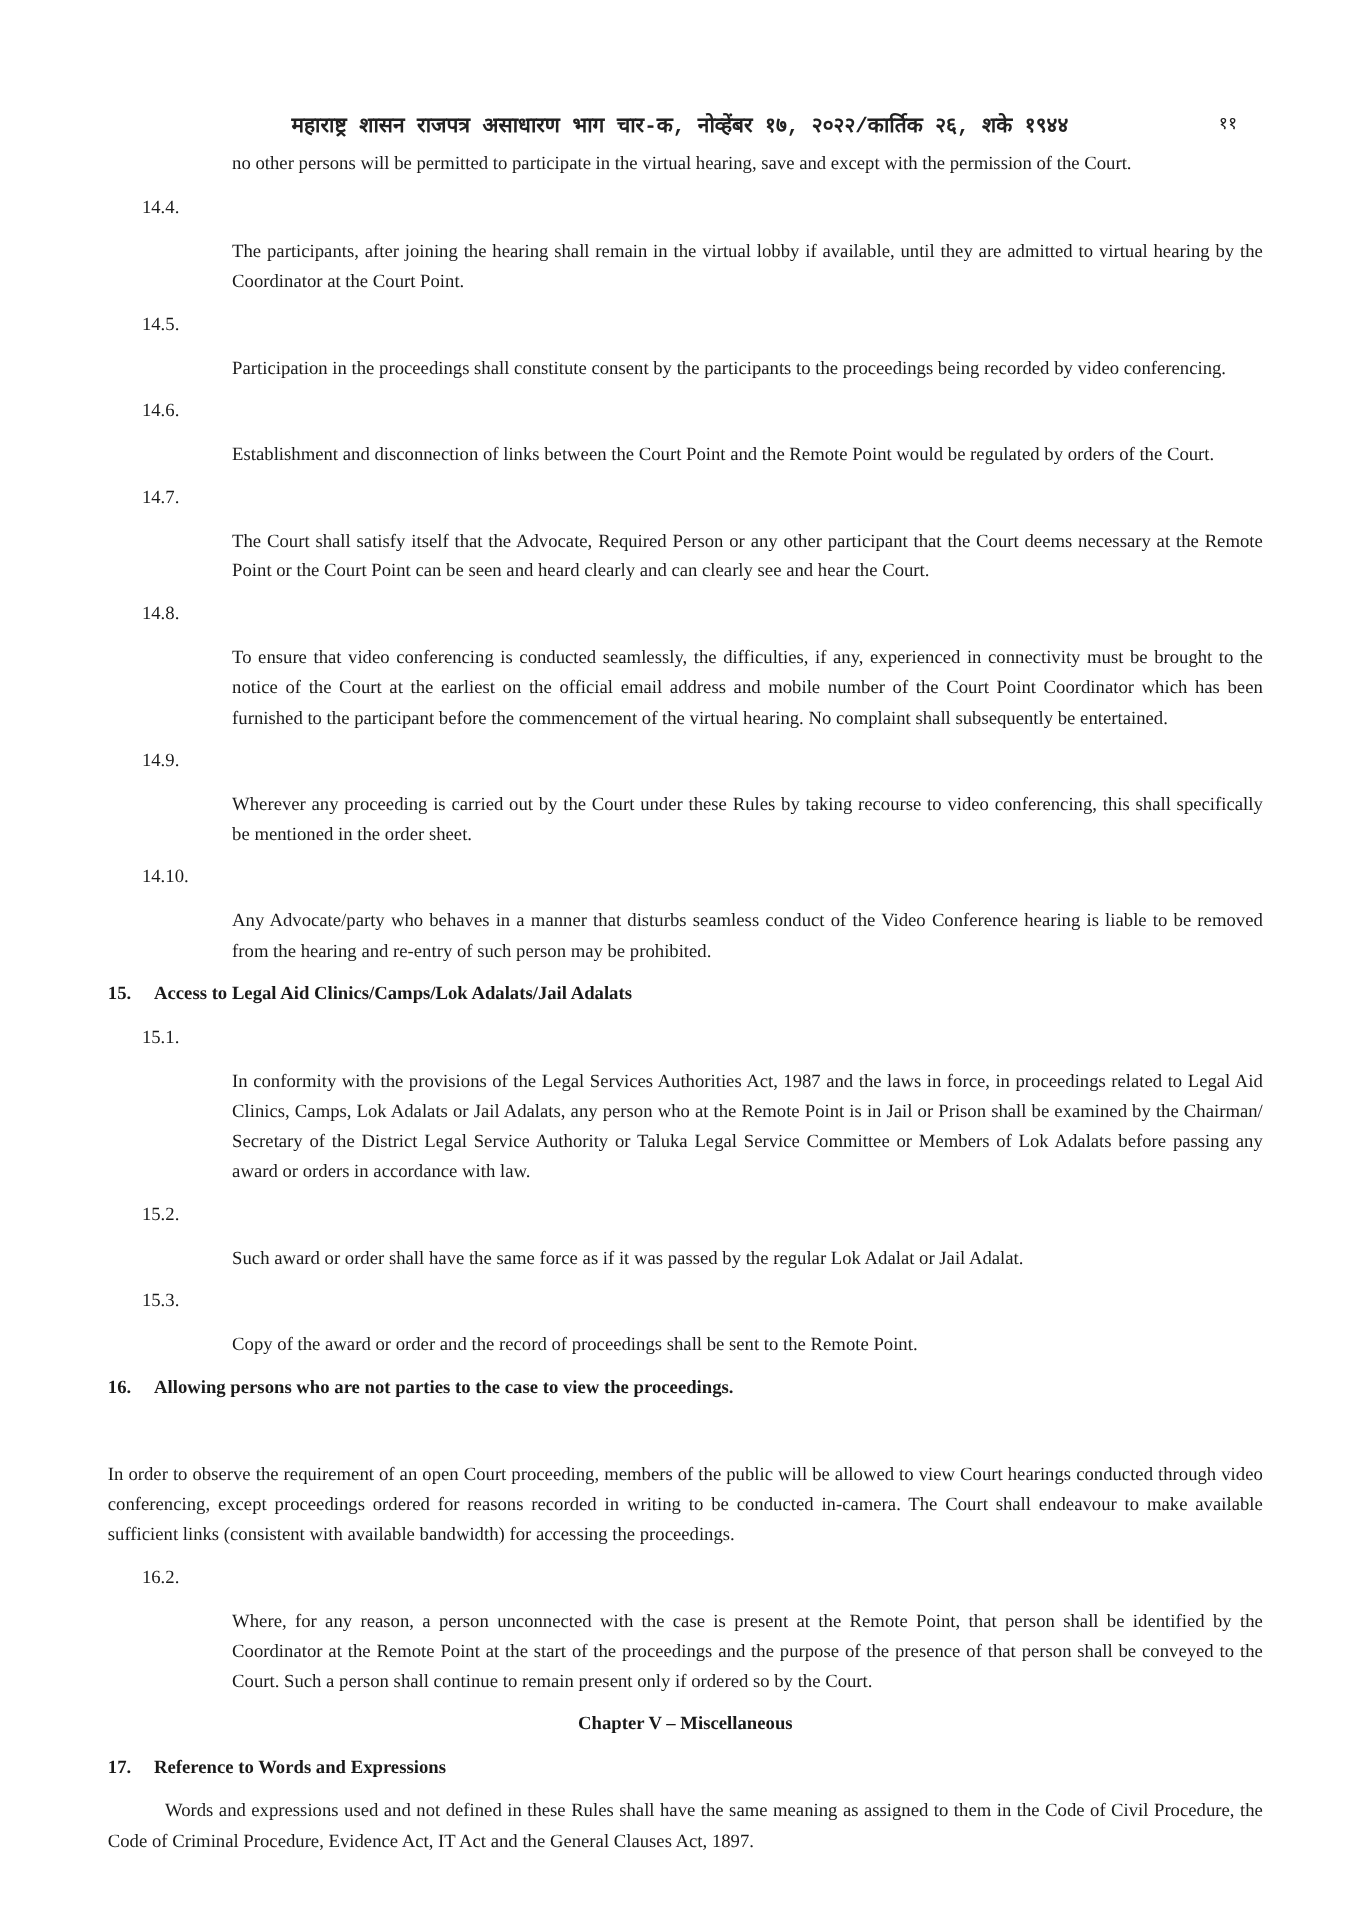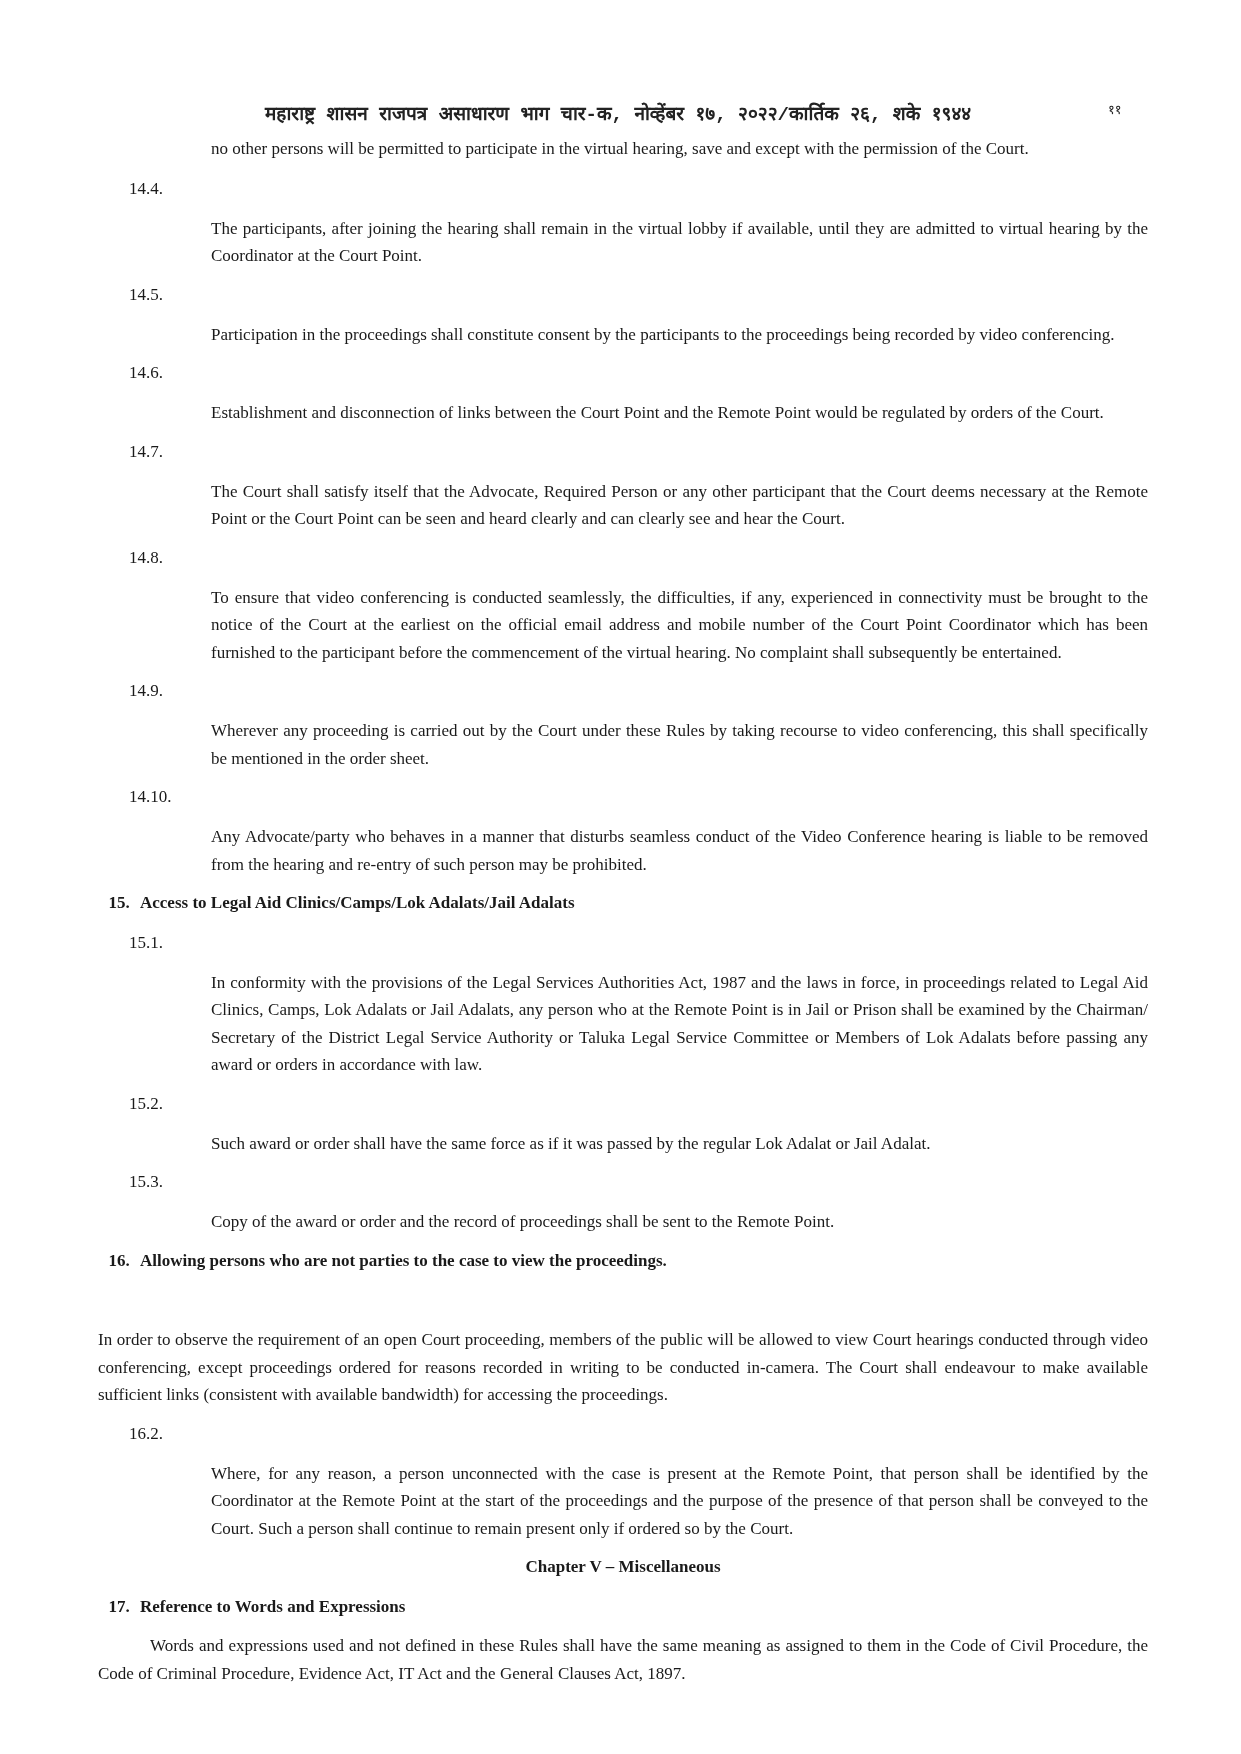--- a/index.html
+++ b/index.html
@@ -9,35 +9,35 @@
     color: #1a1a1a;
   }
   .header {
     position: absolute; top: 100px; left: 0; width: 1241px; height: 30px;
   }
   .header-title {
     position: absolute; left: 265px; top: 0; font-size: 19px; font-weight: bold;
     font-family: Liberation Mono, monospace; white-space: nowrap; color: #222;
   }
   .page-num {
-    position: absolute; left: 1108px; top: 0; font-size: 13px;
+    position: absolute; left: 1108px; top: 0; font-size: 16px;
     font-family: "DejaVu Sans", sans-serif; color: #222;
   }
   .content {
     position: absolute; left: 98px; top: 135px; width: 1050px;
     font-family: Liberation Serif, serif;
     font-size: 17px; line-height: 27.5px;
   }
   .cont-para { margin-left: 113px; margin-bottom: 12px; }
   .clause { display: flex; margin-bottom: 11px; }
   .clause-num { width: 113px; flex: none; text-align: right; padding-right: 0; box-sizing: border-box; }
   .clause-num span { display: inline-block; width: 82px; text-align: left; margin-left: 24px; }
   .clause-text { flex: 1; text-align: justify; margin-top: 40px; }
   .section-heading { font-weight: bold; margin: 4px 0 12px 0; }
-  .section-heading .num { display: inline-block; width: 42px; text-align: center; }
+  .section-heading .num { display: inline-block; width: 42px; }
   .chapter-heading { font-weight: bold; text-align: center; margin: 4px 0 12px 0; }
   .body-para { text-indent: 52px; text-align: justify; }
 </style>
 </head>
 <body>
 
 <div class="header">
   <div class="header-title">महाराष्ट्र शासन राजपत्र असाधारण भाग चार-क, नोव्हेंबर १७, २०२२/कार्तिक २६, शके १९४४</div>
   <div class="page-num">११</div>
 </div>

